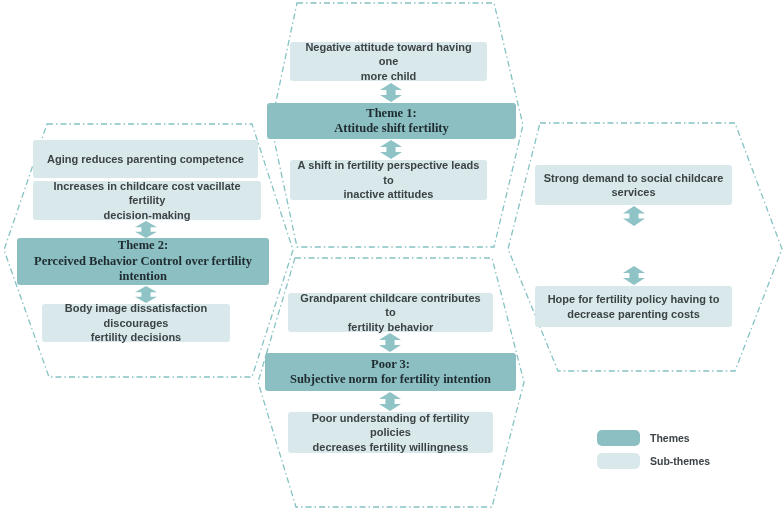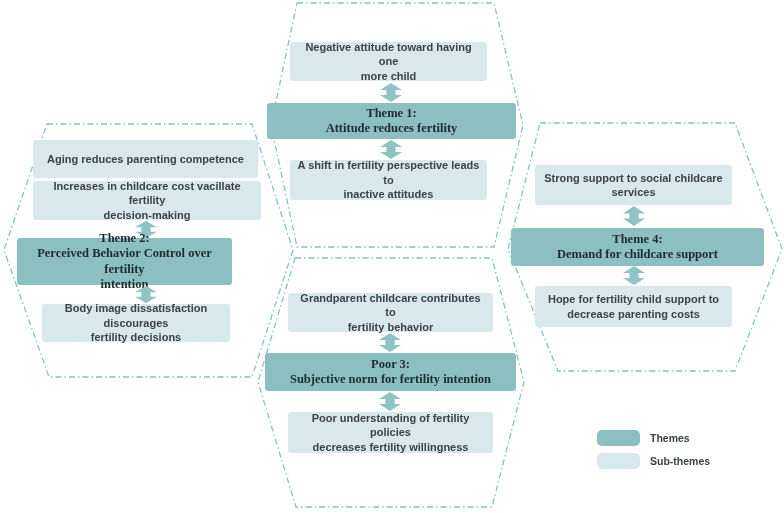--- a/index.html
+++ b/index.html
@@ -57,38 +57,38 @@
   </svg>
 
   <div class="box sub" style="left:290px;top:42px;width:197px;height:39px">Negative attitude toward having one
 more child</div>
   <div class="arrow" style="left:379px;top:83px;width:24px;height:19px">
     <svg viewBox="0 0 24 20" preserveAspectRatio="none">
       <path d="M12 0 L23 7.4 L16.6 7.4 L16.6 12.6 L23 12.6 L12 20 L1 12.6 L7.4 12.6 L7.4 7.4 L1 7.4 Z"></path>
     </svg>
   </div>
   <div class="box title" style="left:267px;top:103px;width:249px;height:36px">Theme 1:
-Attitude reduces fertility</div>
+Attitude shift fertility</div>
   <div class="arrow" style="left:379px;top:140px;width:24px;height:19px">
     <svg viewBox="0 0 24 20" preserveAspectRatio="none">
       <path d="M12 0 L23 7.4 L16.6 7.4 L16.6 12.6 L23 12.6 L12 20 L1 12.6 L7.4 12.6 L7.4 7.4 L1 7.4 Z"></path>
     </svg>
   </div>
   <div class="box sub" style="left:33px;top:140px;width:225px;height:38px">Aging reduces parenting competence</div>
 
   <div class="box sub" style="left:290px;top:160px;width:197px;height:40px">A shift in fertility perspective leads to
 inactive attitudes</div>
   <div class="box sub" style="left:33px;top:181px;width:228px;height:39px">Increases in childcare cost vacillate fertility
 decision-making</div>
   <div class="arrow" style="left:134px;top:221px;width:24px;height:17px">
     <svg viewBox="0 0 24 20" preserveAspectRatio="none">
       <path d="M12 0 L23 7.4 L16.6 7.4 L16.6 12.6 L23 12.6 L12 20 L1 12.6 L7.4 12.6 L7.4 7.4 L1 7.4 Z"></path>
     </svg>
   </div>
-  <div class="box title" style="left:17px;top:238px;width:215px;height:47px">Theme 2:
+  <div class="box title" style="left:17px;top:238px;width:252px;height:47px">Theme 2:
 Perceived Behavior Control over fertility
 intention</div>
   <div class="arrow" style="left:134px;top:286px;width:24px;height:17px">
     <svg viewBox="0 0 24 20" preserveAspectRatio="none">
       <path d="M12 0 L23 7.4 L16.6 7.4 L16.6 12.6 L23 12.6 L12 20 L1 12.6 L7.4 12.6 L7.4 7.4 L1 7.4 Z"></path>
     </svg>
   </div>
   <div class="box sub" style="left:42px;top:304px;width:188px;height:38px">Body image dissatisfaction discourages
 fertility decisions</div>
 
@@ -102,35 +102,33 @@
   <div class="box title" style="left:265px;top:353px;width:251px;height:38px">Poor 3:
 Subjective norm for fertility intention</div>
   <div class="arrow" style="left:378px;top:392px;width:24px;height:19px">
     <svg viewBox="0 0 24 20" preserveAspectRatio="none">
       <path d="M12 0 L23 7.4 L16.6 7.4 L16.6 12.6 L23 12.6 L12 20 L1 12.6 L7.4 12.6 L7.4 7.4 L1 7.4 Z"></path>
     </svg>
   </div>
   <div class="box sub" style="left:288px;top:412px;width:205px;height:41px">Poor understanding of fertility policies
 decreases fertility willingness</div>
 
-  <div class="box sub" style="left:535px;top:165px;width:197px;height:40px">Strong support to social childcare
+  <div class="box sub" style="left:535px;top:165px;width:197px;height:40px">Strong demand to social childcare
 services</div>
   <div class="arrow" style="left:622px;top:206px;width:24px;height:20px">
     <svg viewBox="0 0 24 20" preserveAspectRatio="none">
       <path d="M12 0 L23 7.4 L16.6 7.4 L16.6 12.6 L23 12.6 L12 20 L1 12.6 L7.4 12.6 L7.4 7.4 L1 7.4 Z"></path>
     </svg>
   </div>
-  <div class="box title" style="left:511px;top:228px;width:253px;height:38px">Theme 4:
-Demand for childcare support</div>
   <div class="arrow" style="left:622px;top:266px;width:24px;height:19px">
     <svg viewBox="0 0 24 20" preserveAspectRatio="none">
       <path d="M12 0 L23 7.4 L16.6 7.4 L16.6 12.6 L23 12.6 L12 20 L1 12.6 L7.4 12.6 L7.4 7.4 L1 7.4 Z"></path>
     </svg>
   </div>
-  <div class="box sub" style="left:535px;top:286px;width:197px;height:41px">Hope for fertility child support to
+  <div class="box sub" style="left:535px;top:286px;width:197px;height:41px">Hope for fertility policy having to
 decrease parenting costs</div>
 
   <div>
     <div class="legend-swatch theme" style="left:597px;top:430px;width:43px;height:16px"></div>
     <div class="legend-label" style="left:650px;top:430px">Themes</div>
     <div class="legend-swatch subtheme" style="left:597px;top:453px;width:43px;height:16px"></div>
     <div class="legend-label" style="left:650px;top:453px">Sub-themes</div>
   </div>
 
 </div>

